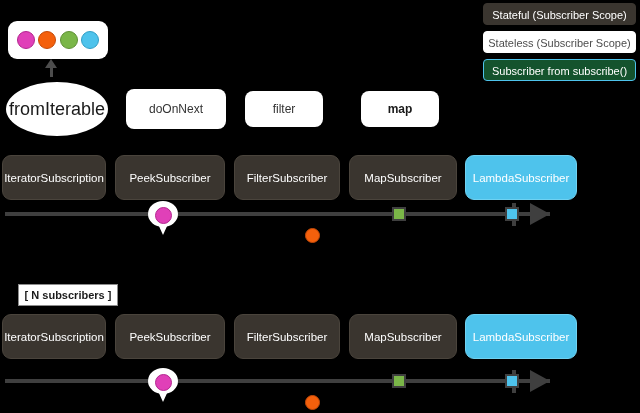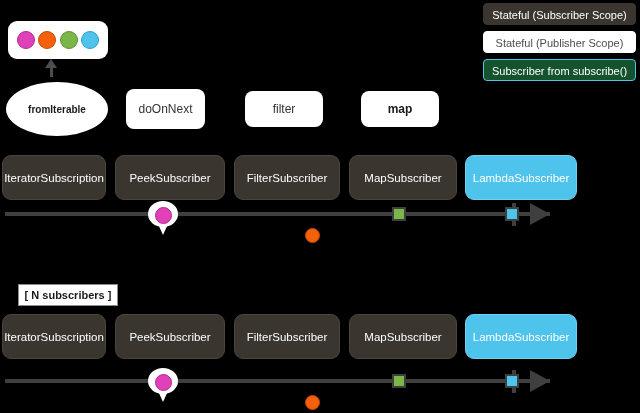--- a/index.html
+++ b/index.html
@@ -64,22 +64,22 @@
   }
 
   
   .ellipse-op {
     position: absolute;
     background: #ffffff;
     border-radius: 50%;
     display: flex;
     align-items: center;
     justify-content: center;
-    font-size: 10px;
-    font-weight: bold;
+    font-size: 18px;
+    font-weight: normal;
     color: #1a1a1a;
     box-sizing: border-box;
   }
 
   
   .rect-op {
     position: absolute;
     background: #ffffff;
     border-radius: 8px;
     display: flex;
@@ -204,37 +204,37 @@
     border-bottom: 9px solid #4d4d4d;
   }
 </style>
 </head>
 <body>
 
 <div id="canvas">
 
   <div>
     <div class="legend-box legend-stateful" style="left:483px; top:3px; width:153px;">Stateful (Subscriber Scope)</div>
-    <div class="legend-box legend-stateless" style="left:483px; top:31px; width:153px;">Stateful (Publisher Scope)</div>
+    <div class="legend-box legend-stateless" style="left:483px; top:31px; width:153px;">Stateless (Subscriber Scope)</div>
     <div class="legend-box legend-subscriber" style="left:483px; top:59px; width:153px;">Subscriber from subscribe()</div>
   </div>
 
   <div class="source-box" style="left:8px; top:21px; width:100px; height:38px;">
     <span class="source-dot" style="background:#e040b8; border:1px solid #b3268f;"></span>
     <span class="source-dot" style="background:#f4600c; border:1px solid #c44a08;"></span>
     <span class="source-dot" style="background:#7ab648; border:1px solid #5f9136;"></span>
     <span class="source-dot" style="background:#4ec3ec; border:1px solid #319fc6;"></span>
   </div>
 
   <div class="up-arrow-stem" style="left:50px; top:66px; height:11px;"></div>
   <div class="up-arrow-head" style="left:45px; top:59px;"></div>
 
   <div class="ellipse-op" style="left:6px; top:82px; width:102px; height:54px;">fromIterable</div>
 
-  <div class="rect-op" style="left:126px; top:89px; width:79px; height:40px;">doOnNext</div>
+  <div class="rect-op" style="left:126px; top:89px; width:100px; height:40px;">doOnNext</div>
 
   <div class="rect-op bold" style="left:361px; top:91px; width:78px; height:36px;">map</div>
 
   <div class="rect-op" style="left:245px; top:91px; width:78px; height:36px;">filter</div>
 
   <div>
     <div class="chain-box chain-dark" style="left:2px; top:155px; width:104px;">IteratorSubscription</div>
     <div class="chain-box chain-dark" style="left:115px; top:155px; width:110px;">PeekSubscriber</div>
     <div class="chain-box chain-dark" style="left:234px; top:155px; width:106px;">FilterSubscriber</div>
     <div class="chain-box chain-dark" style="left:349px; top:155px; width:108px;">MapSubscriber</div>

